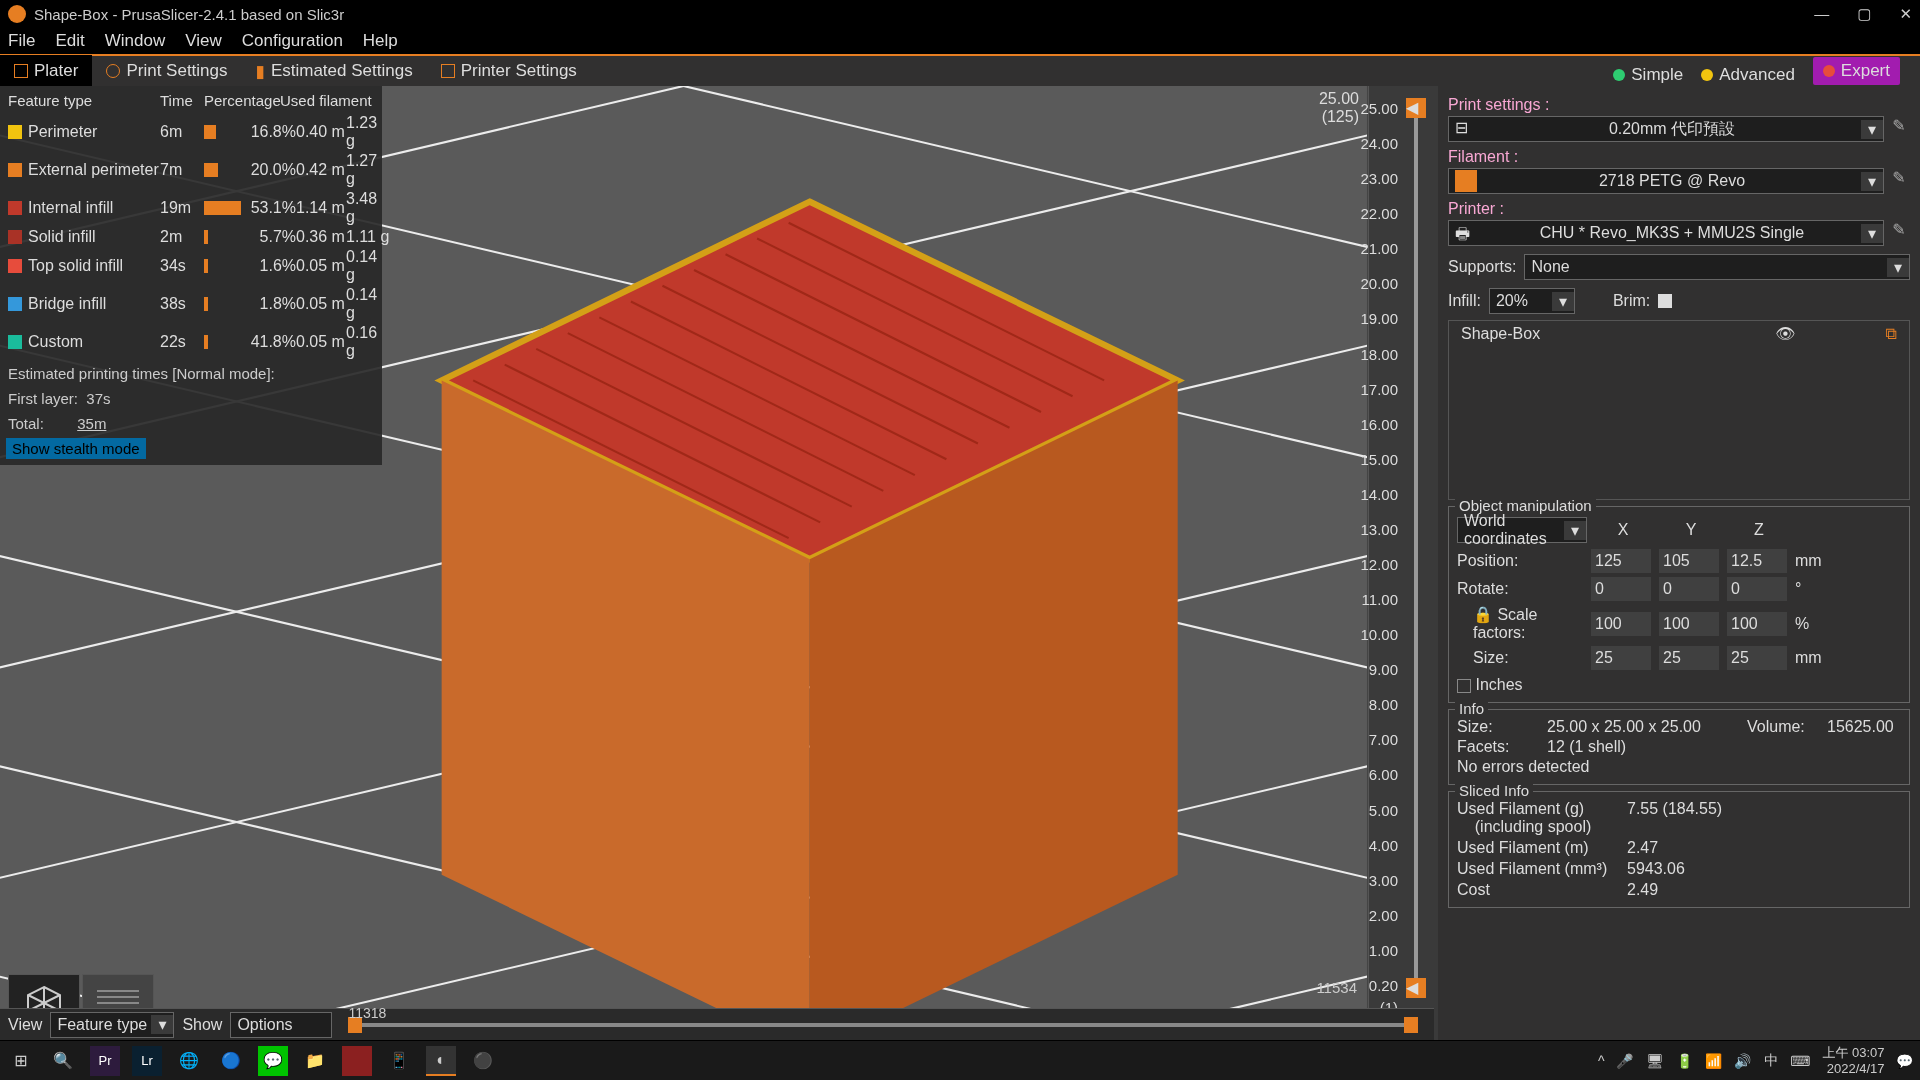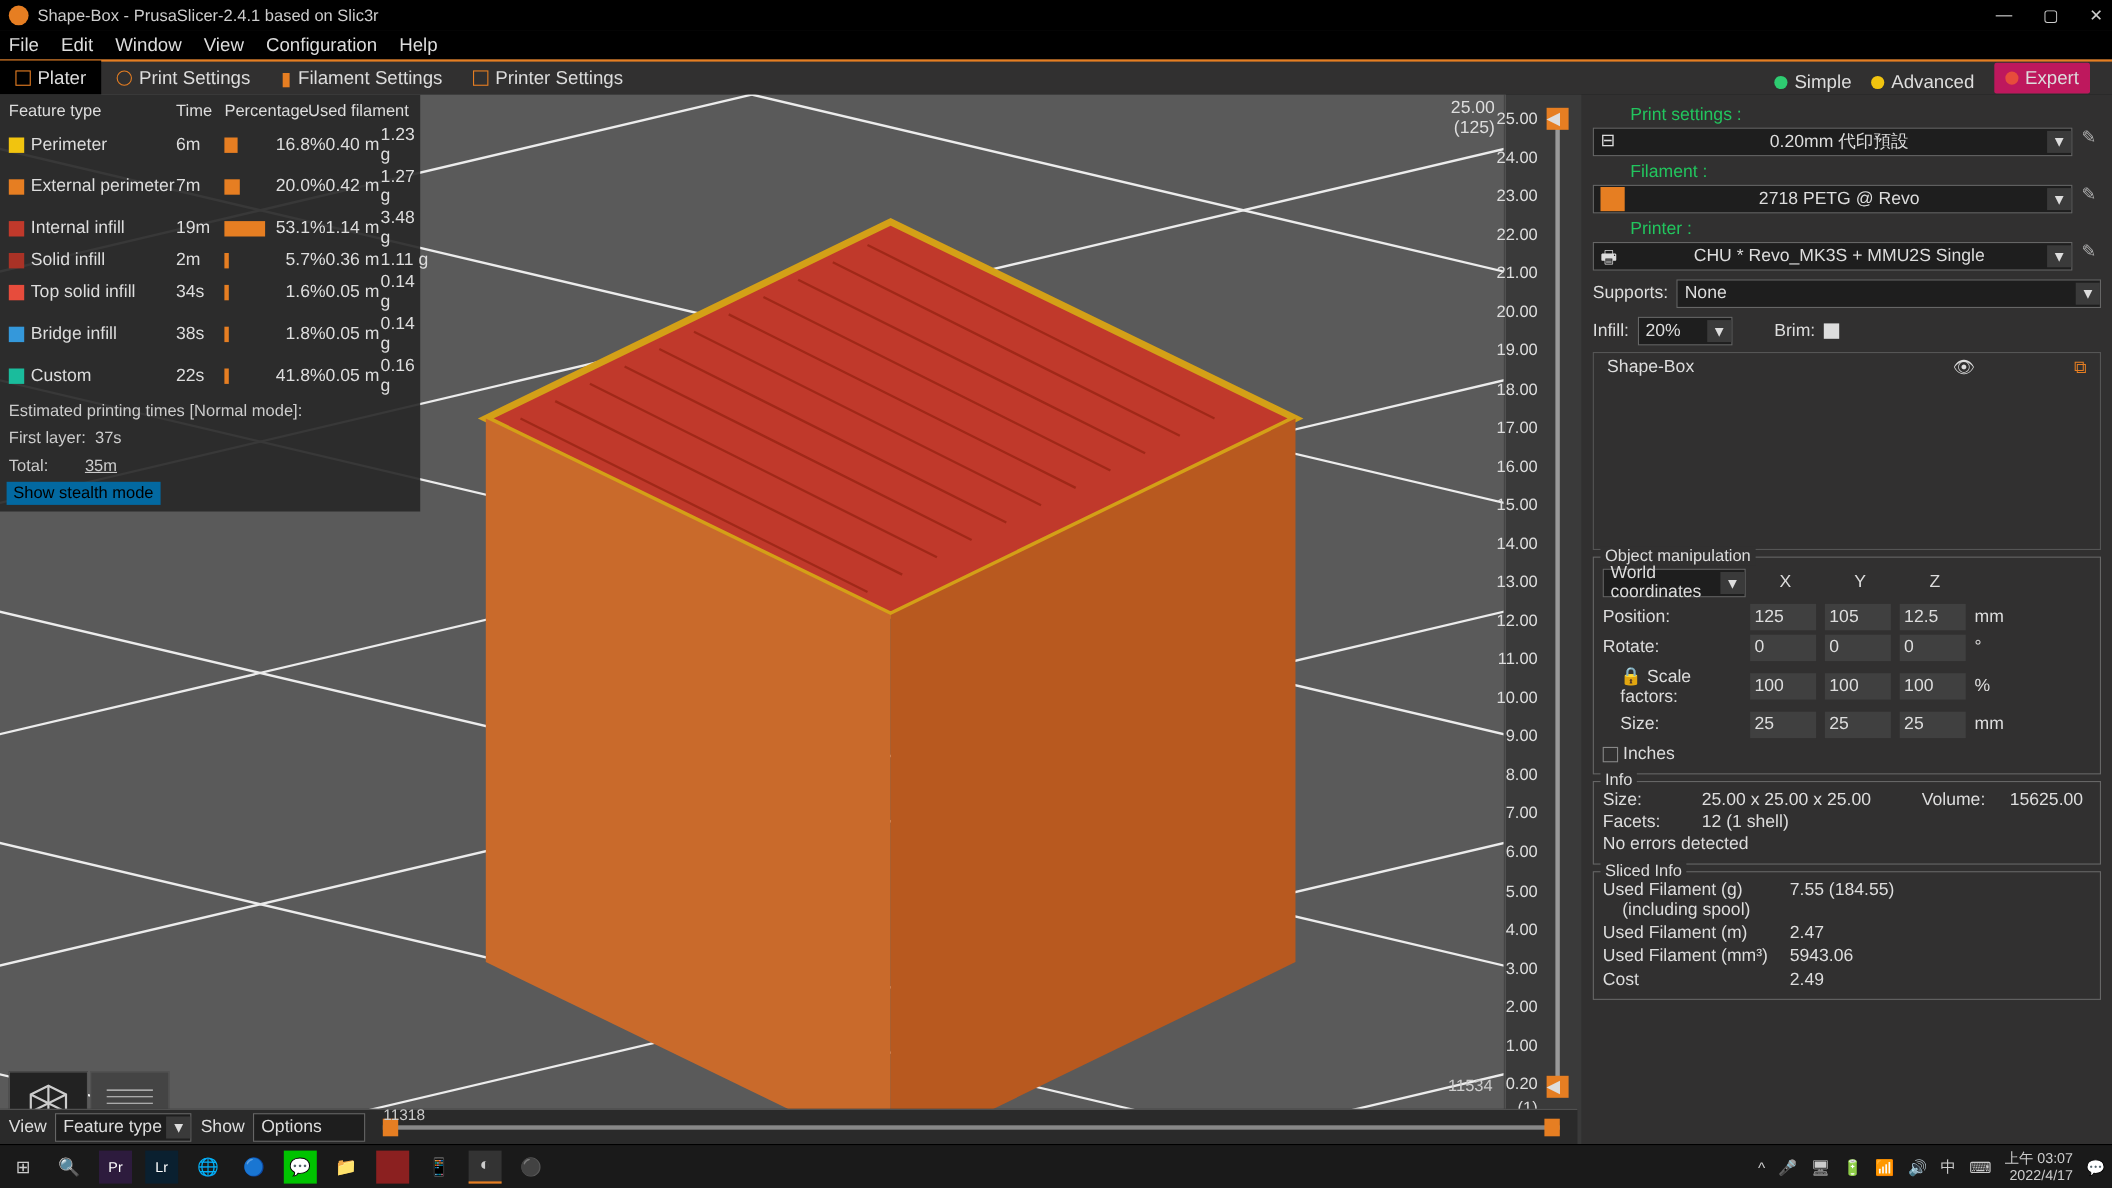--- a/index.html
+++ b/index.html
@@ -8,39 +8,39 @@
 .titlebar .icon { width:18px; height:18px; background:#e67e22; border-radius:50%; margin-right:8px; }
 .titlebar .winbtns { margin-left:auto; display:flex; gap:28px; font-size:15px; }
 .menubar { height:26px; background:#000; display:flex; align-items:center; padding:0 8px; gap:20px; font-size:17px; color:#ddd; }
 .toolbar { height:32px; background:#313030; display:flex; align-items:center; border-top:2px solid #e67e22; }
 .toolbar-tab { padding:0 14px; height:32px; display:flex; align-items:center; gap:6px; font-size:17px; color:#ddd; cursor:pointer; }
 .toolbar-tab.active { background:#000; }
 .toolbar-tab .sq { width:14px; height:14px; border:1px solid; }
 .mode-switch { margin-left:auto; display:flex; align-items:flex-end; padding-right:20px; gap:18px; font-size:17px; }
 .mode-item { display:flex; align-items:center; gap:6px; }
 .mode-dot { width:12px; height:12px; border-radius:50%; }
-.mode-item.active { background:#be185d; padding:4px 10px; border-radius:2px; }
+.mode-item.active { background:#a21caf; padding:4px 10px; border-radius:2px; }
 .main { position:absolute; top:86px; left:0; right:0; bottom:40px; display:flex; }
 .viewport { flex:1; position:relative; background:#5e5e5e; overflow:hidden; border-right:1px solid #444; }
 .grid-bg { position:absolute; inset:0; }
 .feature-panel { position:absolute; top:0; left:0; width:382px; background:rgba(40,40,40,.92); font-size:16px; padding:4px; }
 .fp-header { display:grid; grid-template-columns:152px 44px 76px 100px; color:#ddd; font-size:15px; padding:2px 4px 4px; }
 .fp-row { display:grid; grid-template-columns:20px 132px 44px 40px 52px 50px 44px; align-items:center; padding:1px 4px; font-size:16px; }
 .fp-sw { width:14px; height:14px; }
 .fp-bar { height:14px; background:#e67e22; }
 .fp-times { padding:4px; color:#ccc; font-size:15px; }
 .stealth-btn { background:#0369a1; color:#000; padding:2px 6px; display:inline-block; font-size:15px; margin:2px; }
 .view-thumbs { position:absolute; bottom:8px; left:8px; display:flex; gap:2px; }
 .view-thumb { width:72px; height:58px; background:#222; border:1px solid #555; display:flex; align-items:center; justify-content:center; }
 .ruler { width:70px; background:#3a3a3a; position:relative; border-left:1px solid #555; }
 .ruler-labels { position:absolute; right:40px; top:8px; bottom:40px; display:flex; flex-direction:column; justify-content:space-between; text-align:right; font-size:15px; color:#ddd; padding:6px 0; }
 .ruler-slider { position:absolute; right:20px; top:18px; bottom:50px; width:4px; background:#999; }
 .ruler-handle { position:absolute; right:12px; width:20px; height:20px; background:#e67e22; }
 .right-panel { width:482px; background:#313030; padding:6px 10px; overflow:auto; font-size:16px; }
-.rp-label { color:#22c55e; font-size:16px; margin-top:4px;margin-left:34px; }
+.rp-label { color:#f9a8d4; font-size:16px; margin-top:4px; }
 .rp-select { display:flex; align-items:center; background:#1e1e1e; border:1px solid #666; height:26px; margin:2px 0; }
 .rp-select .sw { width:22px; height:22px; margin:0 6px; }
 .rp-select .txt { flex:1; text-align:center; font-size:16px; color:#ddd; }
 .rp-select .dd { width:22px; text-align:center; background:#3a3a3a; }
 .gear { width:22px; height:22px; margin-left:4px; color:#aaa; display:flex; align-items:center; justify-content:center; }
 .rp-row { display:flex; align-items:center; gap:8px; margin:4px 0; }
 .obj-table { border:1px solid #555; margin-top:4px; height:180px; }
 .obj-table-h { display:flex; background:#3a3a3a; }
 .obj-th { padding:3px 8px; font-size:16px; }
 .obj-row { display:flex; padding:3px 12px; align-items:center; }
@@ -89,21 +89,21 @@
   <div class="toolbar-tab active">
       <span class="sq" style="border-color:#e67e22"></span>
       <span>Plater</span>
     </div>
   <div class="toolbar-tab">
       <span class="sq" style="border-color:#e67e22;border-radius:50%"></span>
       <span>Print Settings</span>
     </div>
   <div class="toolbar-tab">
       <span style="color:#e67e22">▮</span>
-      <span>Filament Settings</span>
+      <span>Estimated Settings</span>
     </div>
   <div class="toolbar-tab">
       <span class="sq" style="border-color:#e67e22"></span>
       <span>Printer Settings</span>
     </div>
   <div class="mode-switch">
     <div class="mode-item">
         <span class="mode-dot" style="background:#2ecc71"></span>
         <span>Simple</span>
       </div>

